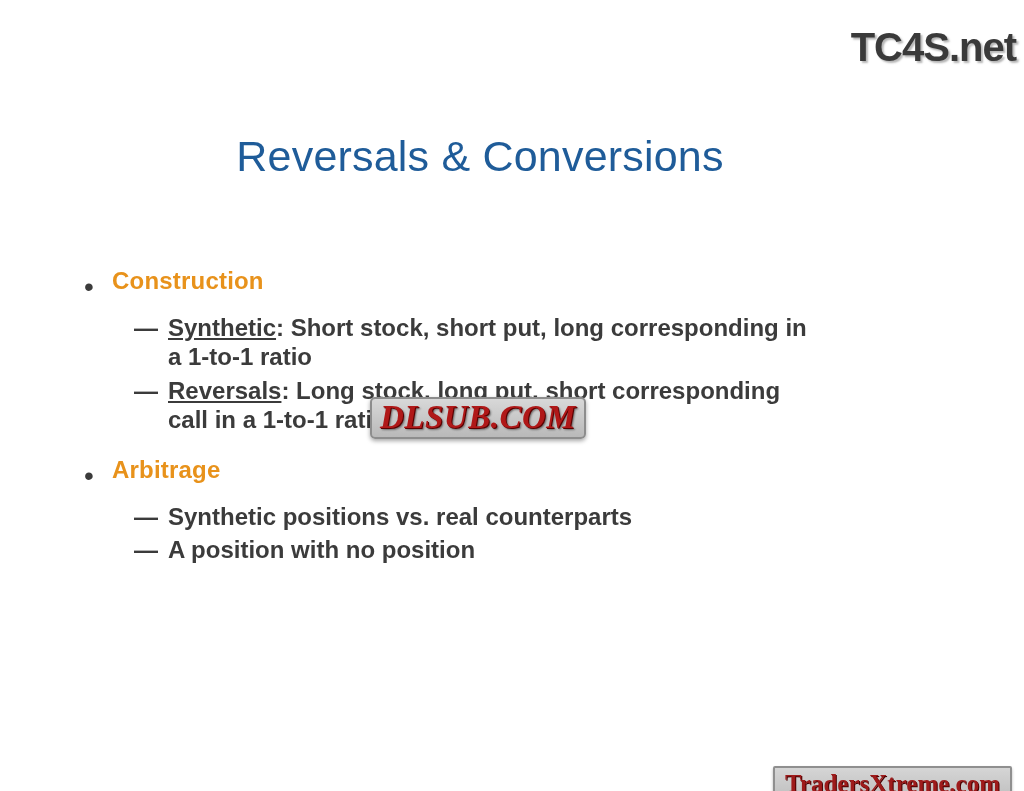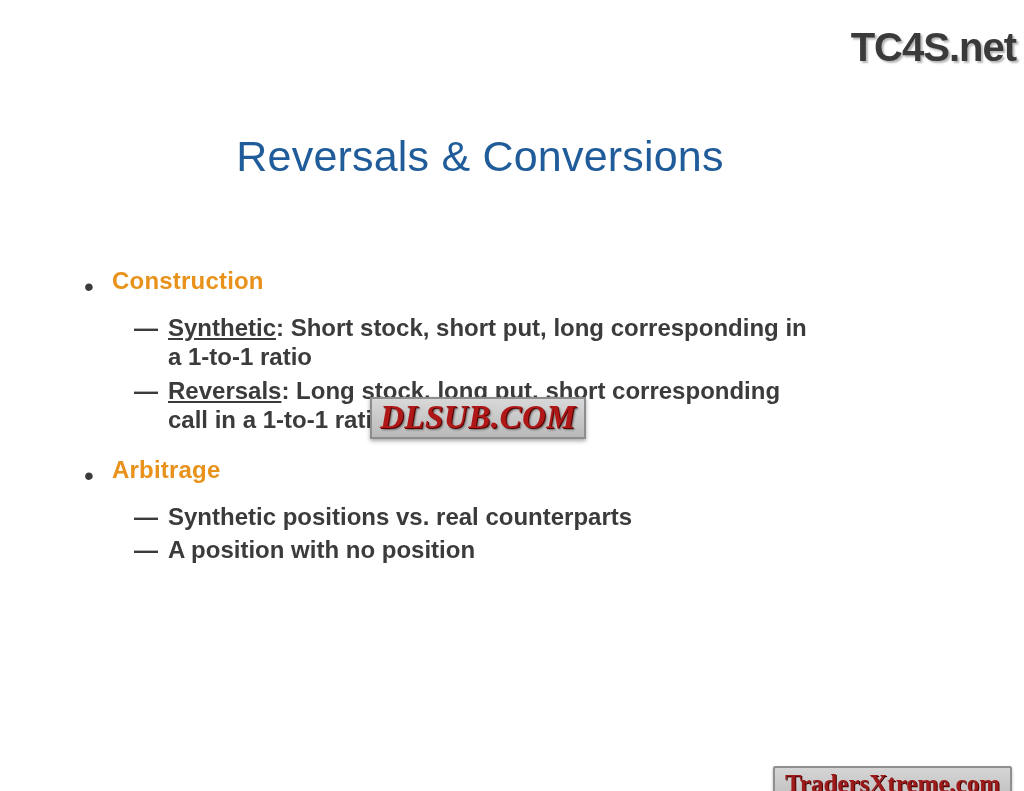--- a/index.html
+++ b/index.html
@@ -109,21 +109,21 @@
     top: 373px;
     left: 370px;
     font-family: "Liberation Serif", serif;
     font-weight: bold;
     font-style: italic;
     font-size: 33px;
     letter-spacing: 0.5px;
     color: #B01818;
     background: linear-gradient(#d8d8d8, #b9b9b9);
     border: 2px solid #8d8d8d;
-    border-radius: 0;
+    border-radius: 5px;
     padding: 1px 8px 2px 8px;
     text-shadow: 1px 1px 0 #5a0000, 2px 2px 2px rgba(0,0,0,0.45);
     box-shadow: 0 2px 4px rgba(0,0,0,0.35);
     line-height: 1.06;
   }
   
   .brand-bottom {
     position: absolute;
     bottom: 12px;
     right: 12px;

